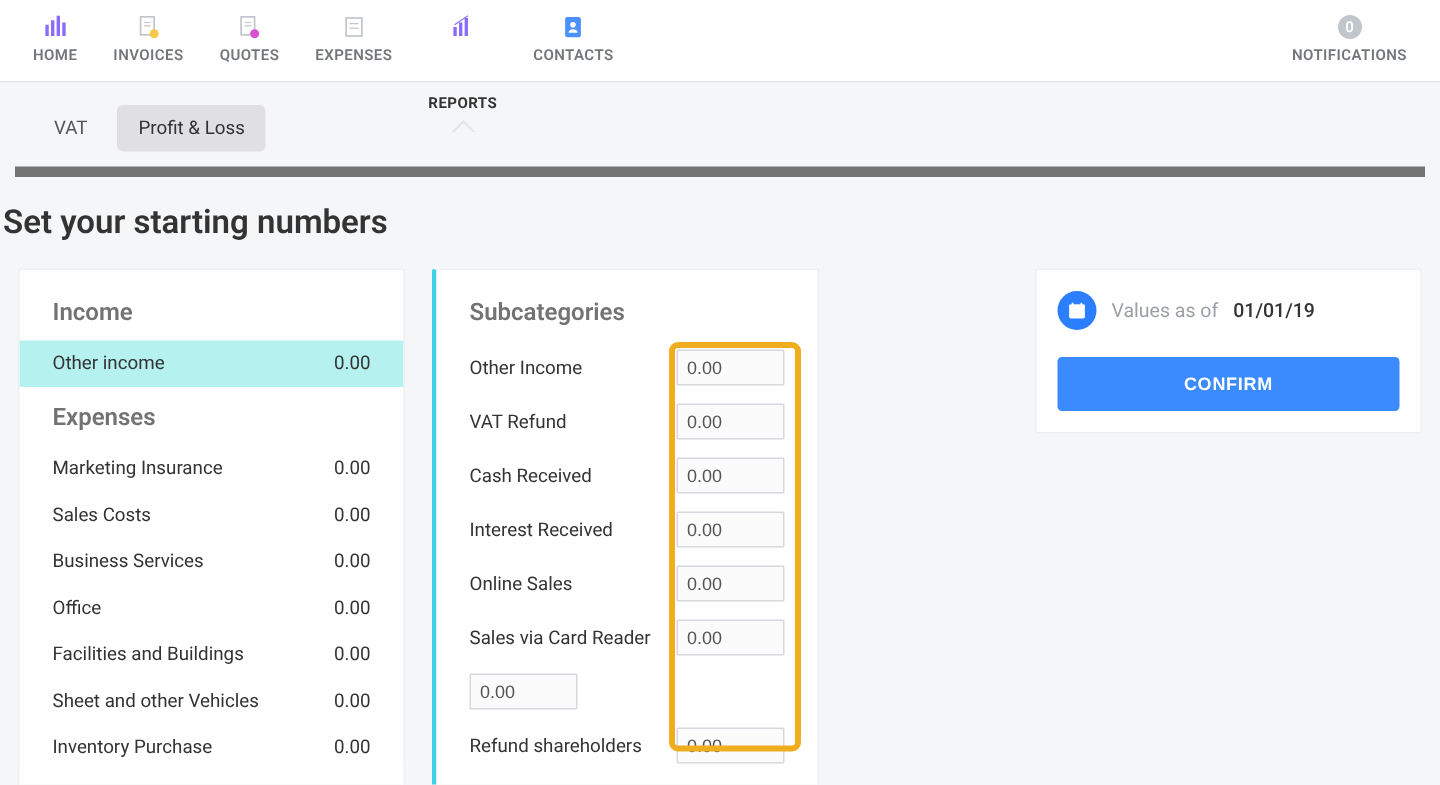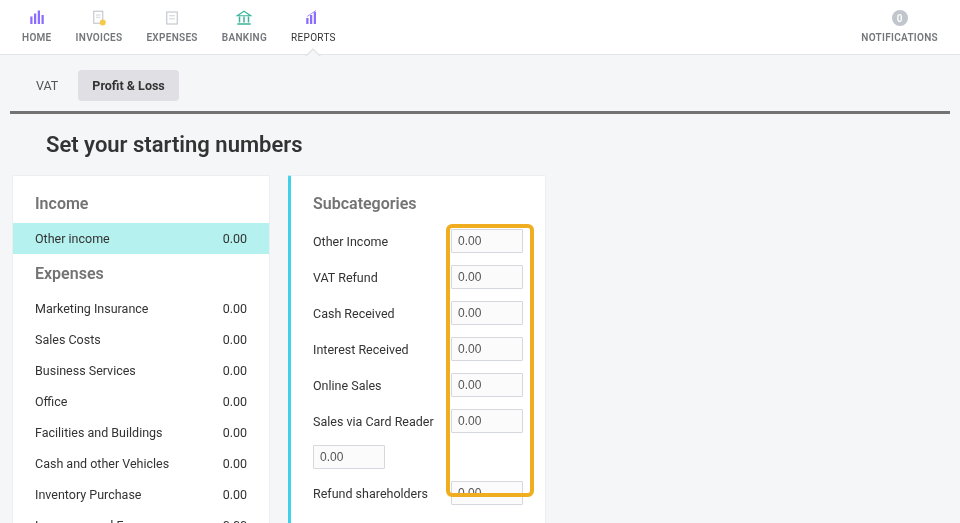--- a/index.html
+++ b/index.html
@@ -4,31 +4,31 @@
 <style>
 * { box-sizing: border-box; margin: 0; padding: 0; }
 body { font-family: -apple-system, "Segoe UI", Roboto, Arial, sans-serif; background: #f5f6f7; width: 960px; height: 523px; overflow: hidden; color: #333; }
 
 .topbar { background: #fff; border-bottom: 1px solid #e2e4e8; display: flex; align-items: flex-start; padding: 8px 10px 0 10px; height: 55px; position: relative; }
 .nav-items { display: flex; gap: 0; justify-content: space-between; }
 .nav-item { display: flex; flex-direction: column; align-items: center; padding: 0 12px 6px 12px; cursor: pointer; position: relative; }
 .nav-item .icon-wrap { height: 20px; display: flex; align-items: center; justify-content: center; margin-bottom: 4px; }
 .nav-item .icon-wrap svg { width: 18px; height: 18px; }
 .nav-label { font-size: 10px; font-weight: 600; color: #73767b; letter-spacing: 0.3px; }
-.nav-item.active .nav-label { color: #333; font-weight: 400; }
+.nav-item.active .nav-label { color: #333; font-weight: 700; margin-top: 32px; }
 .nav-item.active::after { content:""; position:absolute; bottom:-8px; left:50%; transform:translateX(-50%); width:0;height:0; border-left:7px solid transparent; border-right:7px solid transparent; border-bottom:7px solid #f5f6f7; }
 .nav-item.active::before { content:""; position:absolute; bottom:-7px; left:50%; transform:translateX(-50%); width:0;height:0; border-left:8px solid transparent; border-right:8px solid transparent; border-bottom:8px solid #e2e4e8; }
 .nav-right { margin-left: auto; display: flex; gap: 0; }
 .badge-circle { width:16px; height:16px; border-radius:50%; background:#c1c5cc; color:#fff; font-size:10px; display:flex; align-items:center; justify-content:center; font-weight:600; }
 
-.subnav { padding: 15px 12px 10px 12px; display:flex; gap:6px; align-items:center; border-bottom: 3px solid #737373; margin: 0 10px; }
+.subnav { padding: 15px 12px 10px 12px; display:flex; gap:6px; align-items:center; border-bottom: 7px solid #737373; margin: 0 10px; }
 .subnav-item { font-size: 12.5px; color: #555; padding: 8px 14px; border-radius: 4px; cursor: pointer; }
-.subnav-item.active { background: #e0dfe4; color: #333; font-weight: 700; }
-
-.page-title { font-size: 22px; font-weight: 600; color: #333; padding: 18px 12px 18px 2px; margin-left: 44px; }
+.subnav-item.active { background: #e0dfe4; color: #333; font-weight: 400; }
+
+.page-title { font-size: 22px; font-weight: 600; color: #333; padding: 18px 12px 18px 2px; }
 
 .content { display:flex; gap: 18px; padding: 0 12px; align-items: flex-start; }
 
 .card { background:#fff; border:1px solid #eceef1; border-radius:2px; }
 .card.categories { width: 258px; padding: 18px 0 0 0; height: 356px; overflow:hidden; }
 .card.sub { width: 258px; padding: 18px 0 18px 0; border-left: 3px solid #3fd2e6; height: 356px; position: relative; }
 .card.confirm { width: 258px; padding: 14px 14px; margin-left: auto; }
 
 .sect-title { font-size: 16px; font-weight: 600; padding: 0 22px 10px 22px; color: #737373; }
 .sect-title.exp { padding-top: 10px; }
@@ -71,49 +71,58 @@
             <line x1="8" y1="8" x2="14" y2="8" stroke="#c1c5cc"></line>
             <line x1="8" y1="11" x2="14" y2="11" stroke="#c1c5cc"></line>
             <circle cx="17" cy="18" r="4" fill="#f7c948"></circle>
           </svg>
         </span>
       <span class="nav-label">INVOICES</span>
     </div>
     <div class="nav-item">
       <span class="icon-wrap">
           <svg viewBox="0 0 24 24">
+            <rect x="5" y="3" width="12" height="16" fill="none" stroke="#c1c5cc" stroke-width="1.5"></rect>
+            <line x1="8" y1="8" x2="14" y2="8" stroke="#c1c5cc"></line>
+            <line x1="8" y1="11" x2="14" y2="11" stroke="#c1c5cc"></line>
+            <circle cx="17" cy="18" r="4" fill="#d84fd0"></circle>
+          </svg>
+        </span>
+      <span class="nav-label">QUOTES</span>
+    </div>
+    <div class="nav-item">
+      <span class="icon-wrap">
+          <svg viewBox="0 0 24 24">
             <rect x="5" y="4" width="14" height="16" fill="none" stroke="#c1c5cc" stroke-width="1.5"></rect>
             <line x1="8" y1="9" x2="16" y2="9" stroke="#c1c5cc"></line>
             <line x1="8" y1="13" x2="16" y2="13" stroke="#c1c5cc"></line>
           </svg>
         </span>
       <span class="nav-label">EXPENSES</span>
-    </div>
-    <div class="nav-item">
-      <span class="icon-wrap">
-          <svg viewBox="0 0 24 24">
-            <polygon points="12,3 3,9 21,9" fill="none" stroke="#3bb39b" stroke-width="1.5"></polygon>
-            <rect x="5" y="10" width="2" height="8" fill="#3bb39b"></rect>
-            <rect x="11" y="10" width="2" height="8" fill="#3bb39b"></rect>
-            <rect x="17" y="10" width="2" height="8" fill="#3bb39b"></rect>
-            <rect x="3" y="19" width="18" height="2" fill="#3bb39b"></rect>
-          </svg>
-        </span>
-      <span class="nav-label">BANKING</span>
     </div>
     <div class="nav-item active">
       <span class="icon-wrap">
           <svg viewBox="0 0 24 24">
             <rect x="3" y="12" width="3" height="8" fill="#8a6cff"></rect>
             <rect x="8" y="8" width="3" height="12" fill="#8a6cff"></rect>
             <rect x="13" y="4" width="3" height="16" fill="#8a6cff"></rect>
             <polyline points="4,10 10,6 16,2" fill="none" stroke="#8a6cff"></polyline>
           </svg>
         </span>
       <span class="nav-label">REPORTS</span>
+    </div>
+    <div class="nav-item">
+      <span class="icon-wrap">
+          <svg viewBox="0 0 24 24">
+            <rect x="5" y="3" width="14" height="18" rx="2" fill="#4a90ff"></rect>
+            <circle cx="12" cy="10" r="2.5" fill="#fff"></circle>
+            <path d="M8 17c0-2 2-3 4-3s4 1 4 3" fill="#fff"></path>
+          </svg>
+        </span>
+      <span class="nav-label">CONTACTS</span>
     </div>
   </div>
   <div class="nav-right">
     <div class="nav-item">
       <span class="icon-wrap">
           <span class="badge-circle">0</span>
         </span>
       <span class="nav-label">NOTIFICATIONS</span>
     </div>
   </div>
@@ -149,21 +158,21 @@
       </div>
     <div class="cat-row">
         <span>Office</span>
         <span class="cat-val">0.00</span>
       </div>
     <div class="cat-row">
         <span>Facilities and Buildings</span>
         <span class="cat-val">0.00</span>
       </div>
     <div class="cat-row">
-        <span>Cash and other Vehicles</span>
+        <span>Sheet and other Vehicles</span>
         <span class="cat-val">0.00</span>
       </div>
     <div class="cat-row">
         <span>Inventory Purchase</span>
         <span class="cat-val">0.00</span>
       </div>
     <div class="cat-row">
         <span>Insurance and Fees</span>
         <span class="cat-val">0.00</span>
       </div>
@@ -198,14 +207,29 @@
     <div class="sub-row">
         <input value="0.00" style="">
       </div>
     <div class="sub-row">
         <span>Refund shareholders</span>
         <input value="0.00" style="">
       </div>
     <div class="highlight-box" style="top:48px; left:155px; width:88px; height:273px;"></div>
   </div>
 
+  <div class="card confirm">
+    <div class="date-row">
+      <span class="cal-icon">
+          <svg width="14" height="14" viewBox="0 0 24 24">
+            <rect x="3" y="5" width="18" height="16" rx="2" fill="#fff"></rect>
+            <rect x="3" y="5" width="18" height="4" fill="#fff" opacity="0.6"></rect>
+            <line x1="7" y1="3" x2="7" y2="7" stroke="#fff" stroke-width="2"></line>
+            <line x1="17" y1="3" x2="17" y2="7" stroke="#fff" stroke-width="2"></line>
+          </svg>
+        </span>
+      <span class="date-label">Values as of</span>
+      <span class="date-val">01/01/19</span>
+    </div>
+    <button class="confirm-btn">CONFIRM</button>
+  </div>
 
 </div>
 
 </body></html>

